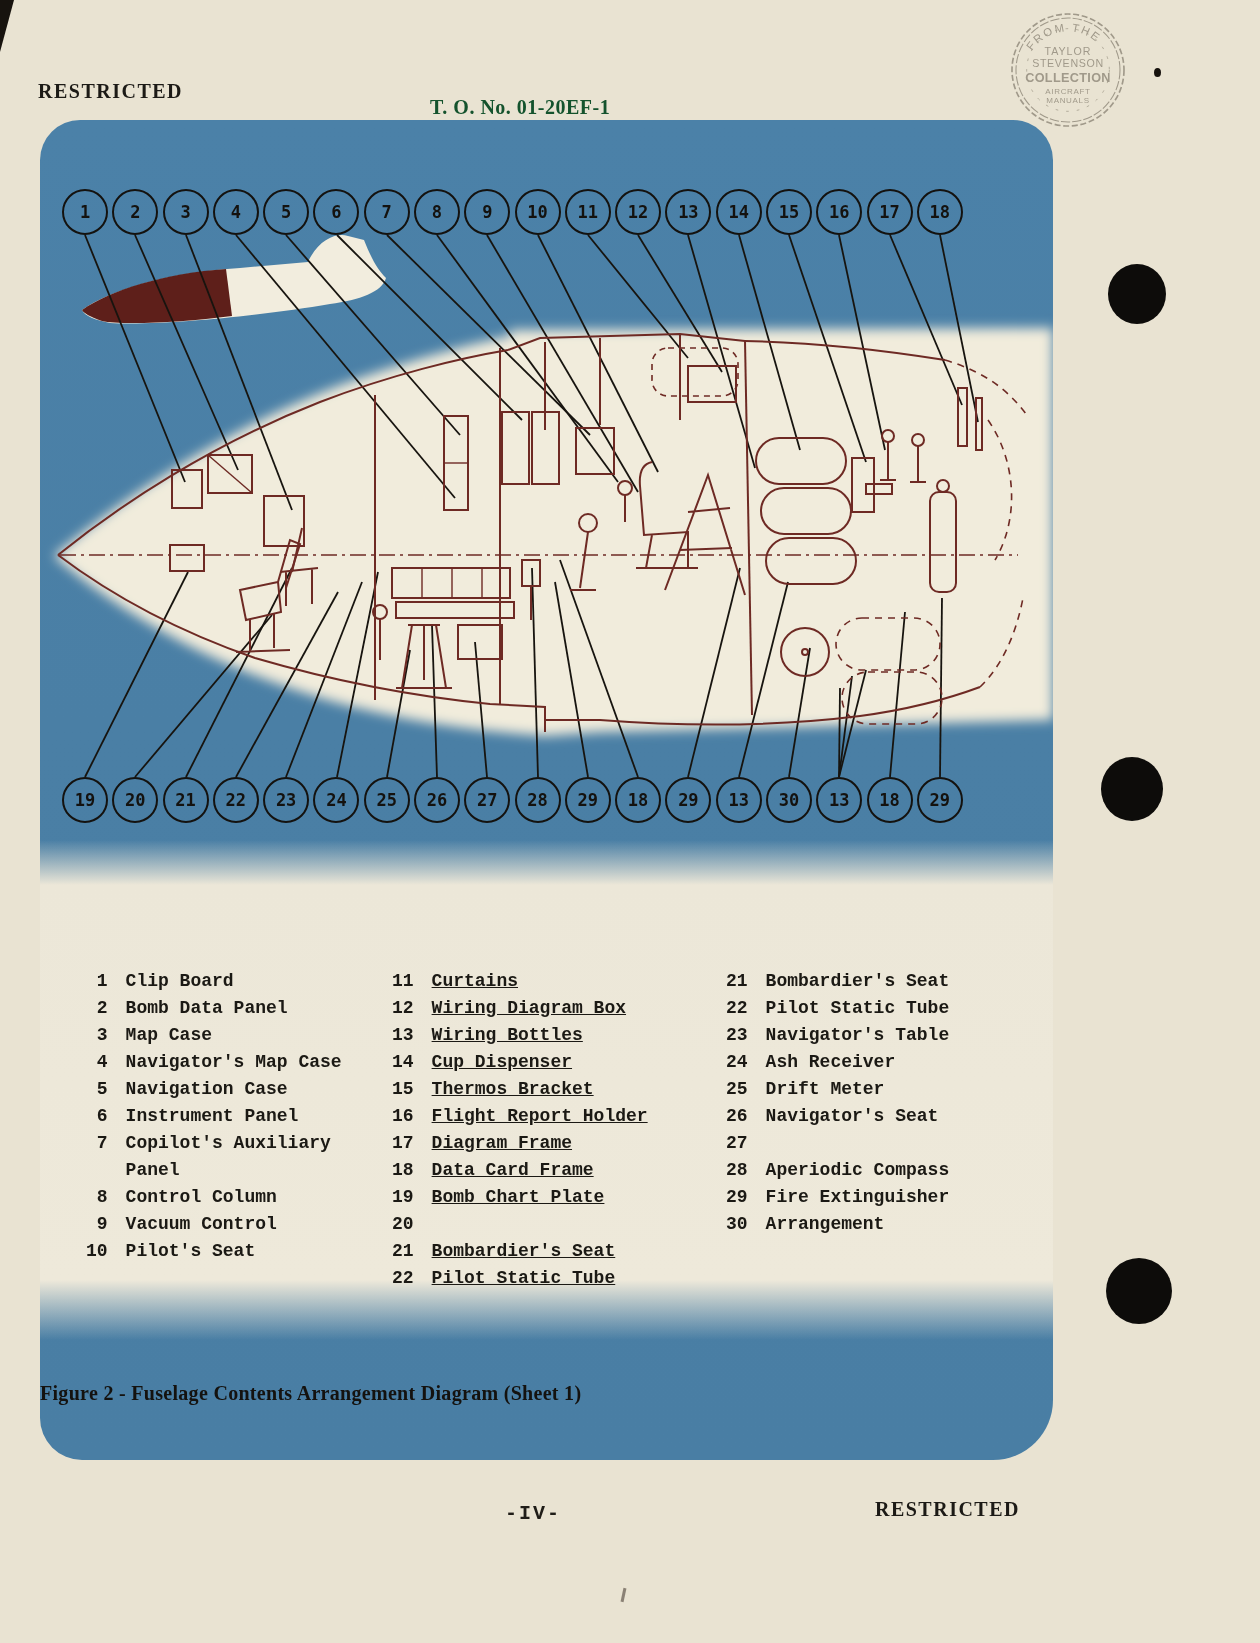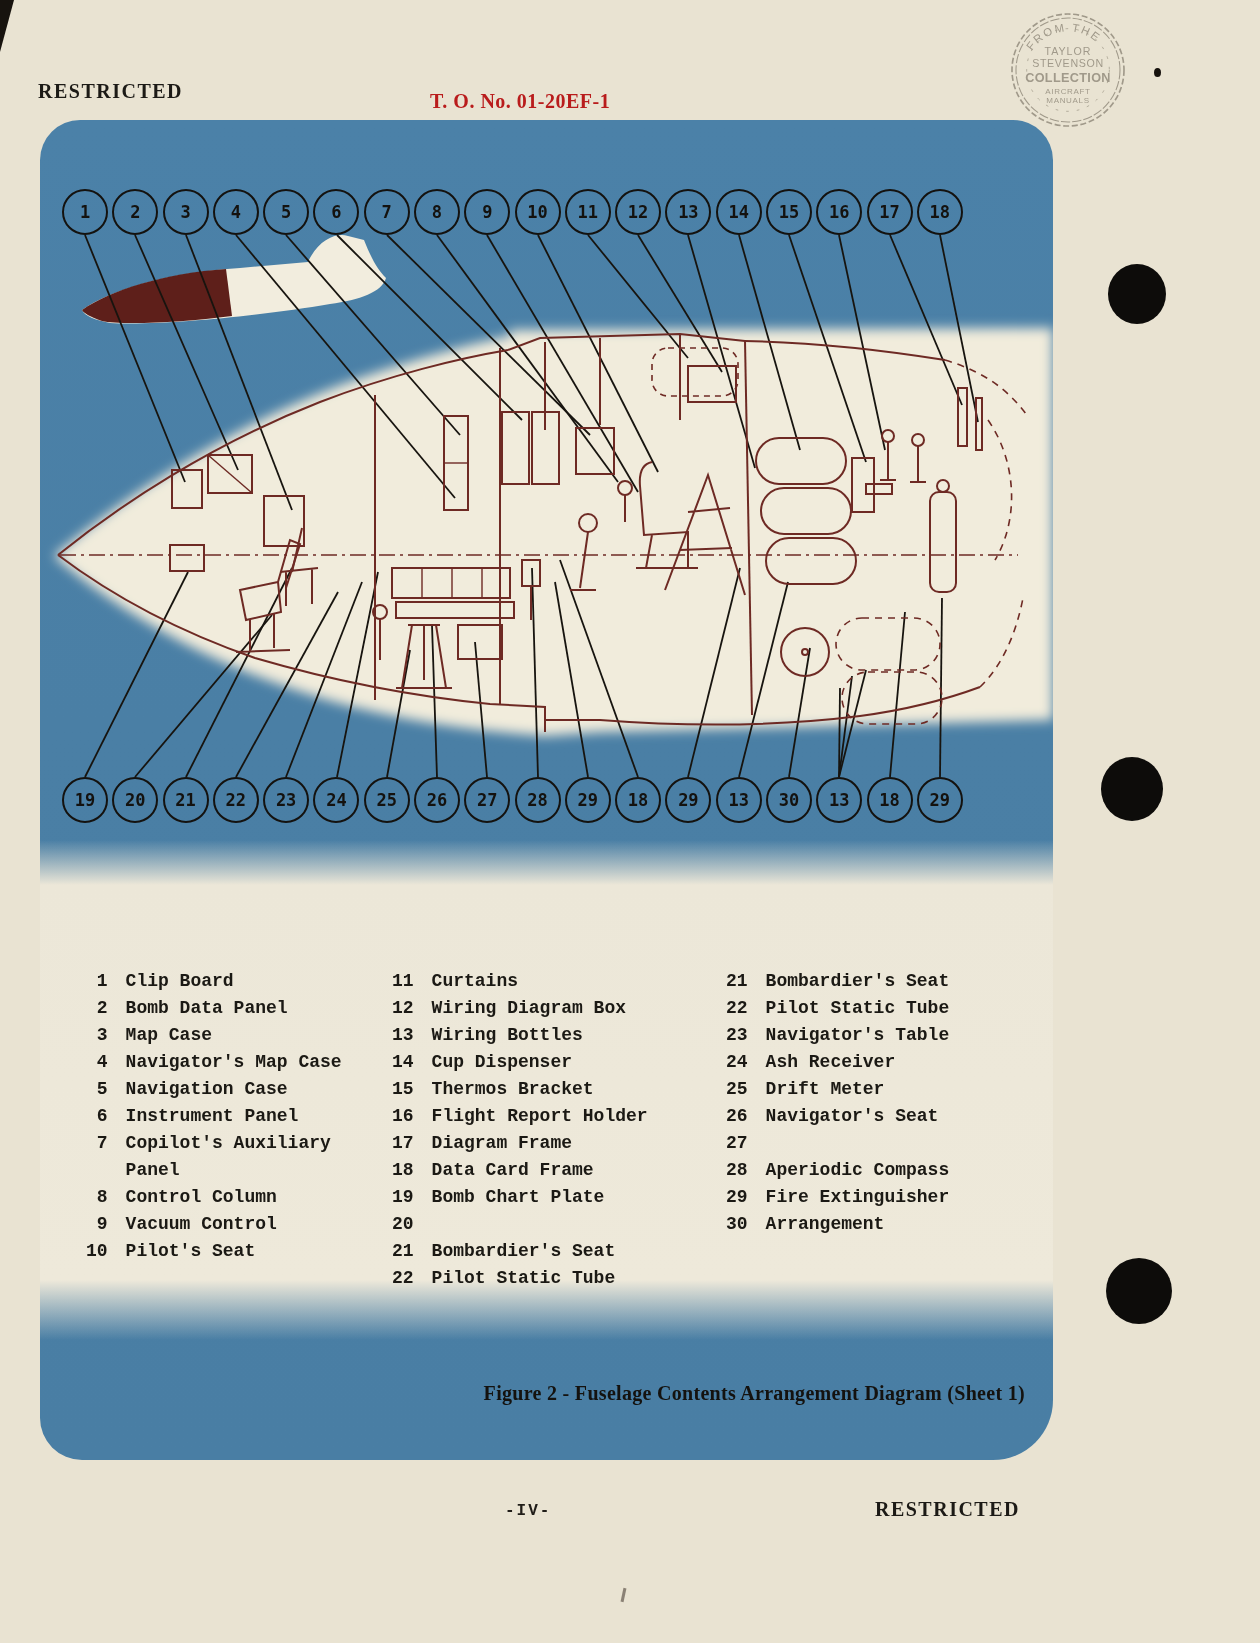--- a/index.html
+++ b/index.html
@@ -12,22 +12,22 @@
   }
   .corner-wedge{
     position:absolute; left:0; top:0; width:14px; height:52px;
     background:#17130e; clip-path:polygon(0 0,100% 0,0 100%);
   }
   .speck{ position:absolute; left:1154px; top:68px; width:7px; height:9px; background:#17130e; border-radius:50%; }
   .bottom-speck{ position:absolute; left:622px; top:1588px; width:3px; height:14px; background:rgba(60,50,40,.55); transform:rotate(12deg); }
 
   
   .hdr-restricted { position:absolute; left:38px; top:80px; font-size:20px; font-weight:bold; letter-spacing:1.5px; color:#1c1a16; }
-  .hdr-to { position:absolute; left:430px; top:90px; font-size:20px; font-weight:bold; letter-spacing:.5px; color:#b91c1c; }
-  .ftr-page { position:absolute; left:505px; top:1502px; font-family:"Liberation Mono", monospace; font-weight:bold; font-size:16px; letter-spacing:2px; color:#201d18; }
+  .hdr-to { position:absolute; left:430px; top:96px; font-size:20px; font-weight:bold; letter-spacing:.5px; color:#14532d; }
+  .ftr-page { position:absolute; left:505px; top:1502px; font-family:"Liberation Mono", monospace; font-weight:bold; font-size:20px; letter-spacing:2px; color:#201d18; }
   .ftr-restricted { position:absolute; right:240px; top:1498px; font-size:20px; font-weight:bold; letter-spacing:1.5px; color:#1c1a16; }
 
   
   .stamp { position:absolute; left:1008px; top:10px; width:120px; height:120px; opacity:.85; }
 
   
   .hole { position:absolute; background:#0d0c0a; border-radius:50%; }
   .hole1 { left:1108px; top:264px; width:58px; height:60px; }
   .hole2 { left:1101px; top:757px; width:62px; height:64px; }
   .hole3 { left:1106px; top:1258px; width:66px; height:66px; }
@@ -56,26 +56,26 @@
     position:absolute; left:0; top:720px; width:1013px; height:500px;
     background:linear-gradient(180deg, rgba(238,233,221,0) 0%, #ece7d8 9%, #eee9da 88%, rgba(238,233,221,0) 100%);
   }
   .legend-col { position:absolute; top:128px; font-family:"Liberation Mono", monospace; font-weight:bold; font-size:18px; line-height:27px; color:#1b1914; }
   .legend-col-1 { left:46px; }
   .legend-col-2 { left:352px; }
   .legend-col-3 { left:686px; }
   .legend-item { display:flex; align-items:flex-start; }
   .legend-item .num { width:2ch; text-align:right; margin-right:18px; flex:0 0 auto; }
   .legend-col-1 .lbl { max-width:224px; }
-  .legend-col-2 .lbl { max-width:254px; }
+  .legend-col-2 .lbl { max-width:254px;text-decoration:underline; }
   .legend-col-3 .lbl { max-width:208px; }
 
   .fig-caption {
-    position:absolute; left:0; top:1262px; width:963px; text-align:right;
-    font-size:20px; font-weight:bold; color:#14120f; letter-spacing:.3px;margin-left:22px;
+    position:absolute; left:0; top:1262px; width:963px; text-align:left;
+    font-size:20px; font-weight:bold; color:#14120f; letter-spacing:.3px;
   }
 </style>
 </head>
 <body>
 
 <div class="page">
 
   <div class="corner-wedge"></div>
   <div class="speck"></div>
   <div class="bottom-speck"></div>

